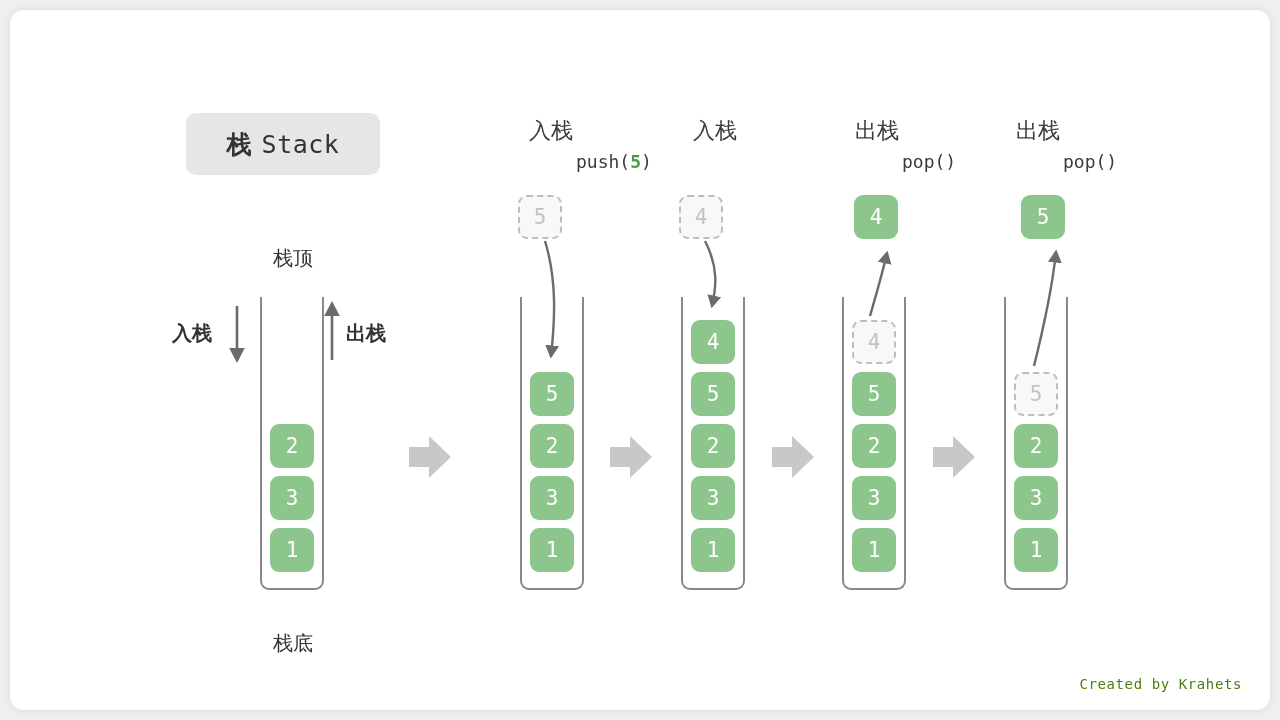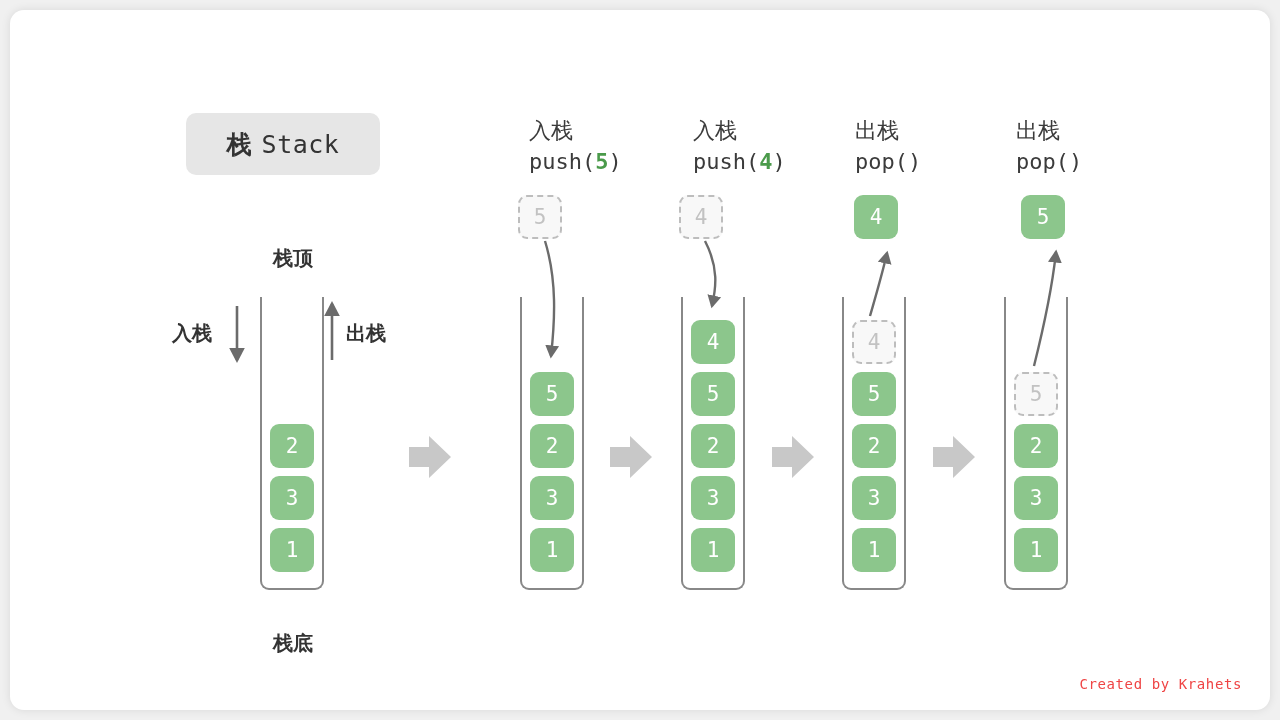--- a/index.html
+++ b/index.html
@@ -60,24 +60,25 @@
   }
   .col-head .line-cn {
     font-family: "Liberation Sans", sans-serif;
     font-size: 22px;
     color: #3b3b3b;
     line-height: 30px;
     white-space: nowrap;
   }
   .col-head .line-code {
     font-family: "DejaVu Sans Mono", monospace;
-    font-size: 22px;
+    font-size: 18px;
     color: #3b3b3b;
     line-height: 32px;
     white-space: nowrap;
+    margin-left: 47px;
   }
   .col-head .line-code .num {
     color: #4a9a4a;
     font-weight: bold;
   }
 
   .container-u {
     position: absolute;
     box-sizing: border-box;
     border-left: 2px solid #888888;
@@ -116,21 +117,21 @@
     position: absolute;
     font-family: "Liberation Sans", sans-serif;
     font-weight: bold;
     font-size: 20px;
     color: #333333;
     white-space: nowrap;
   }
   .mid-label {
     position: absolute;
     font-family: "Liberation Sans", sans-serif;
-    font-weight: bold;
+    font-weight: normal;
     font-size: 20px;
     color: #333333;
     white-space: nowrap;
     text-align: center;
   }
 
   
   #overlay {
     position: absolute;
     left: 0; top: 0;
@@ -139,42 +140,41 @@
     pointer-events: none;
   }
 
   
   #watermark {
     position: absolute;
     right: 28px;
     bottom: 18px;
     font-family: "DejaVu Sans Mono", monospace;
     font-size: 14px;
-    color: #ef4444;
+    color: #4d7c0f;
     letter-spacing: 0.6px;
   }
 </style>
 </head>
 <body>
 
 <div id="canvas">
 
   <div id="title-chip">
     <span class="t-cn">栈</span>
     <span class="t-en">Stack</span>
   </div>
 
   <div class="col-head" style="left:519px; top:106px;">
     <div class="line-cn">入栈</div>
     <div class="line-code"><span>push(</span><span class="num">5</span><span>)</span></div>
   </div>
 
   <div class="col-head" style="left:683px; top:106px;">
     <div class="line-cn">入栈</div>
-    <div class="line-code"><span>push(</span><span class="num">4</span><span>)</span></div>
   </div>
 
   <div class="col-head" style="left:845px; top:106px;">
     <div class="line-cn">出栈</div>
     <div class="line-code"><span>pop(</span><span class="num"></span><span>)</span></div>
   </div>
 
   <div class="col-head" style="left:1006px; top:106px;">
     <div class="line-cn">出栈</div>
     <div class="line-code"><span>pop(</span><span class="num"></span><span>)</span></div>

